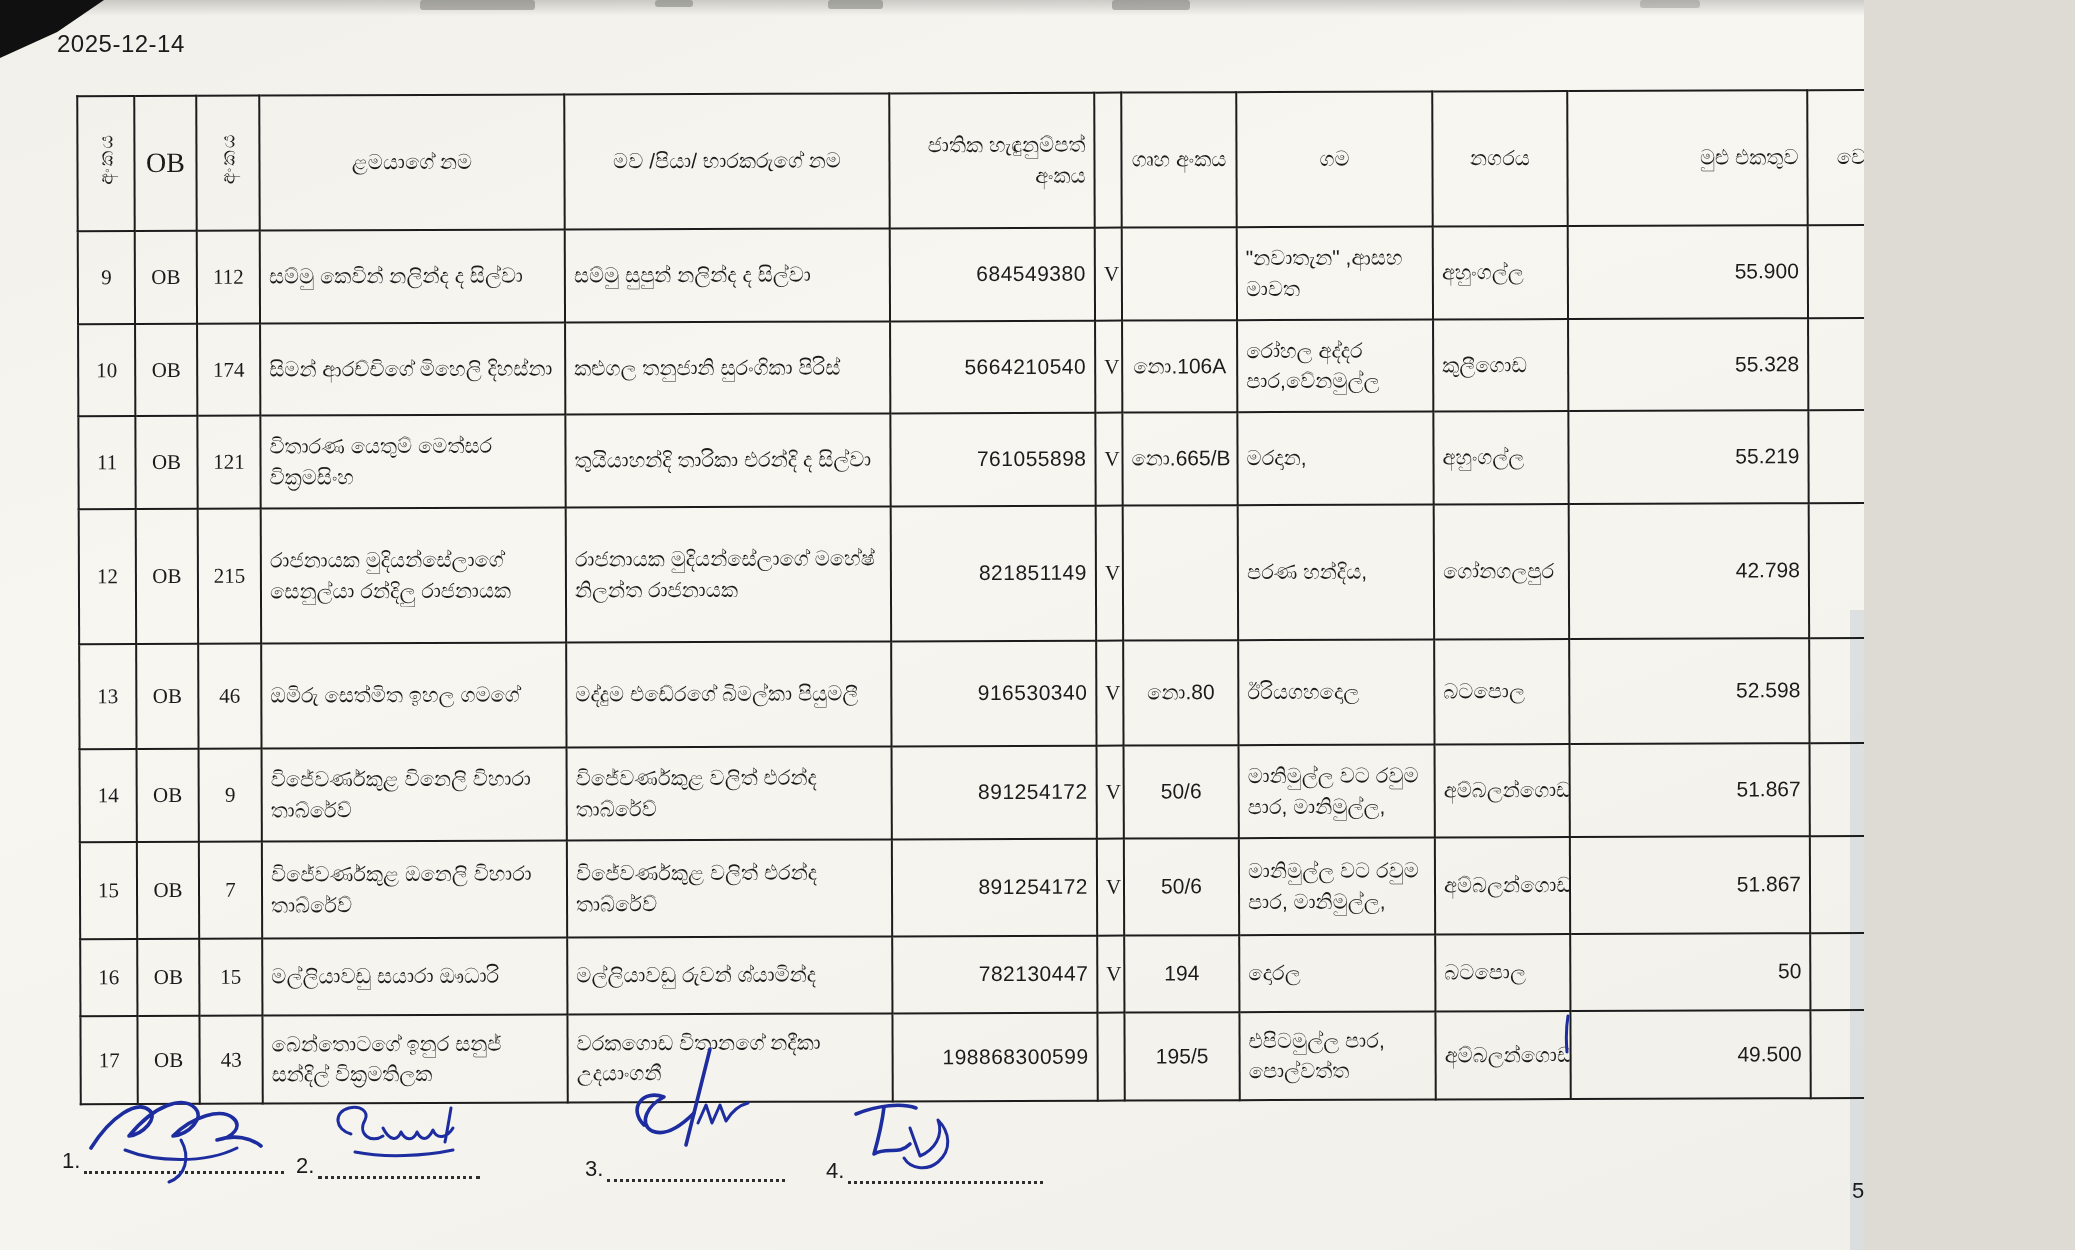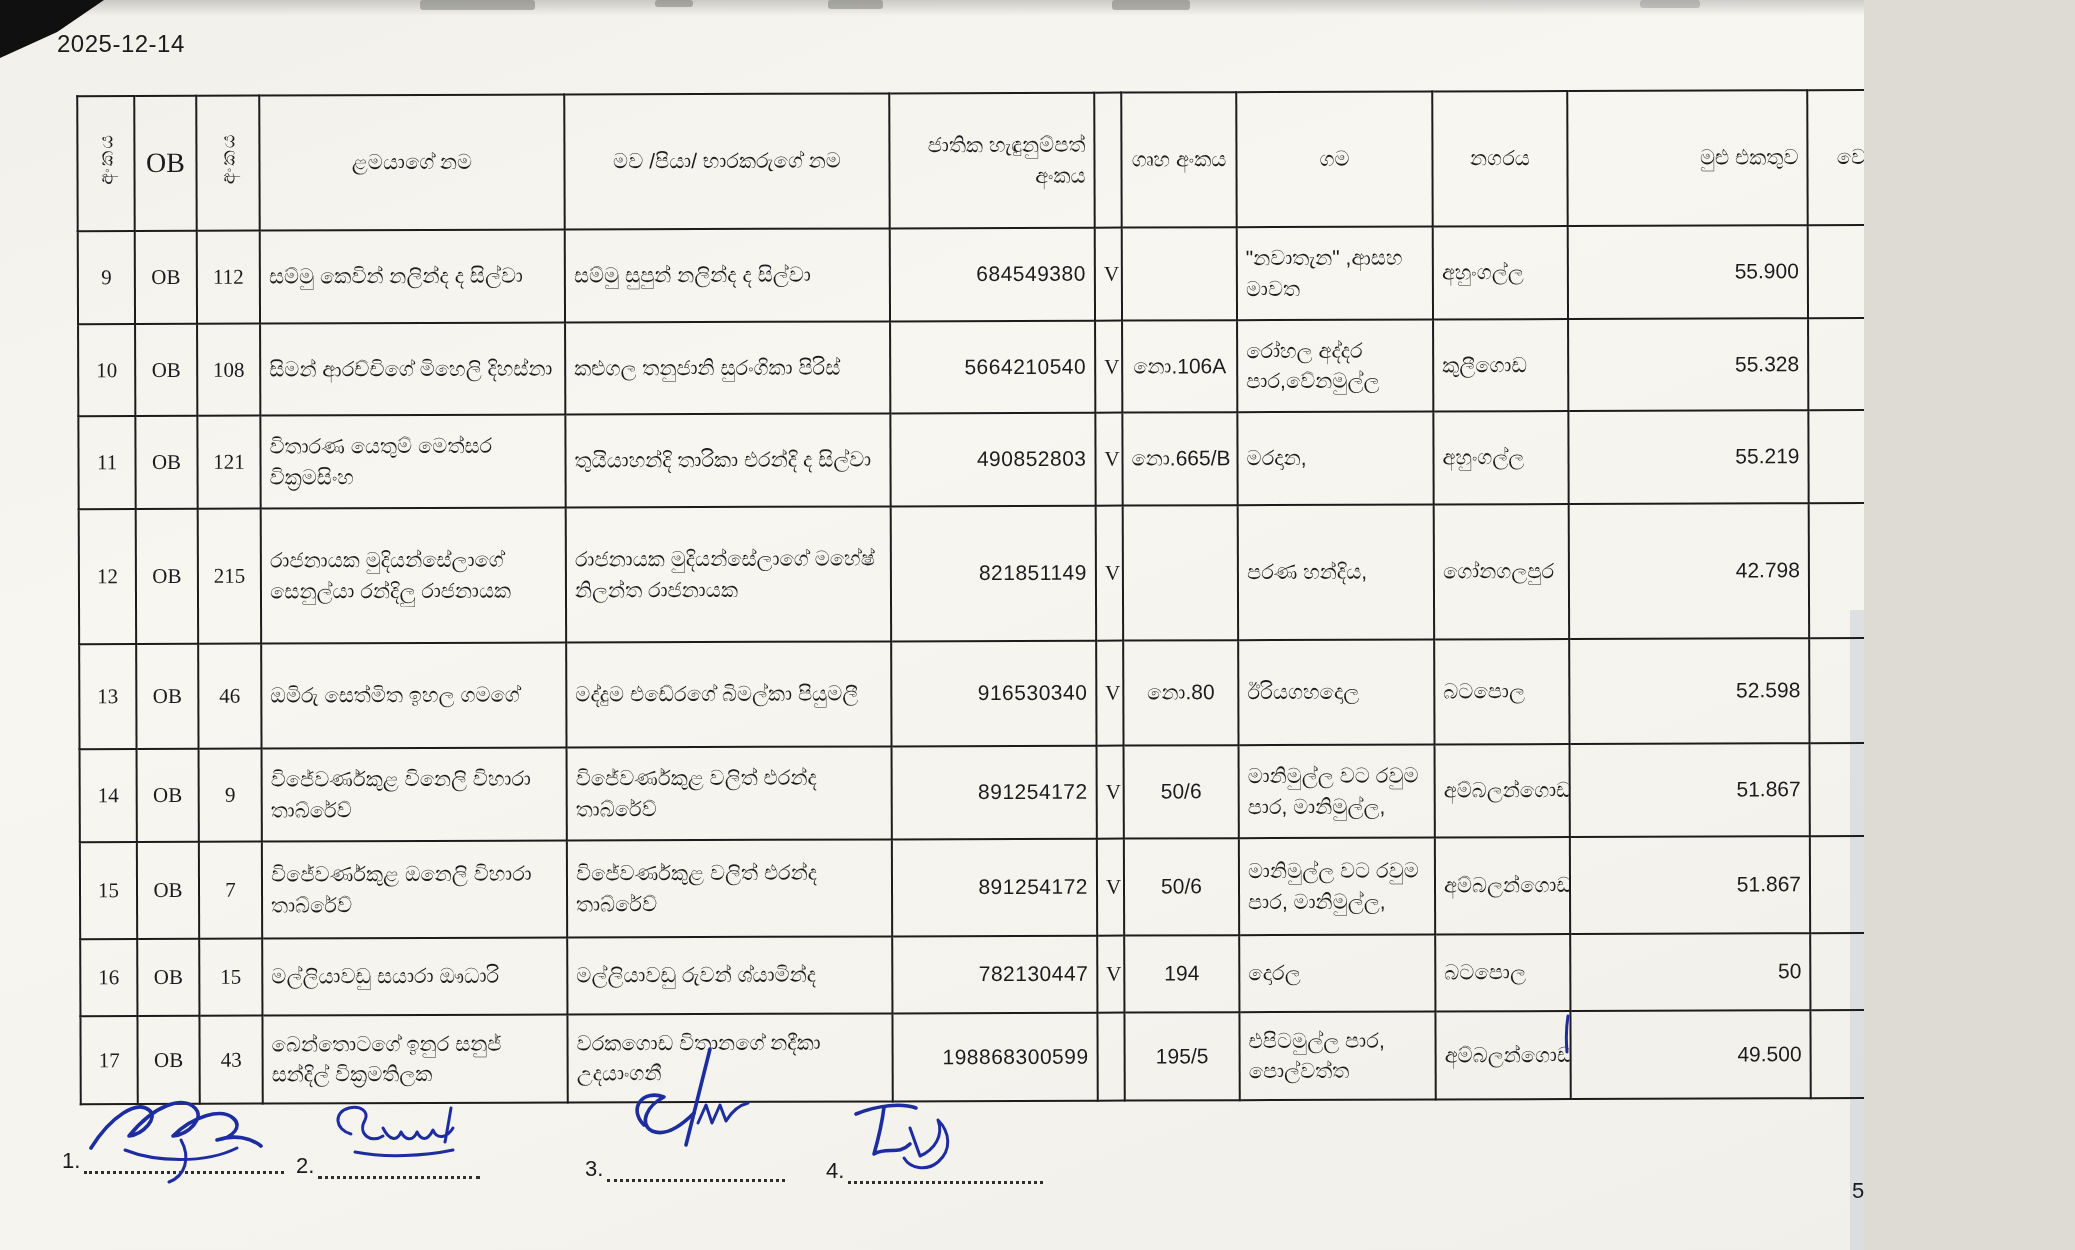--- a/index.html
+++ b/index.html
@@ -109,38 +109,38 @@
             <td class="col-v">V</td>
             <td class="col-house"></td>
             <td class="col-village">"නවාතැන" ,ආසහ මාවත</td>
             <td class="col-town">අහුංගල්ල</td>
             <td class="col-total">55.900</td>
             <td class="col-other"></td>
           </tr>
           <tr>
             <td class="col-no">10</td>
             <td class="col-ob" style="font-family: &quot;Liberation Serif&quot;, serif;">OB</td>
-            <td class="col-num">108</td>
+            <td class="col-num">174</td>
             <td class="col-child">සිමන් ආරච්චිගේ මිහෙලි දිහස්නා</td>
             <td class="col-guardian">කළුගල තනුජානි සුරංගිකා පිරිස්</td>
             <td class="col-nic">5664210540</td>
             <td class="col-v">V</td>
             <td class="col-house">නො.106A</td>
             <td class="col-village">රෝහල අද්දර පාර,වේනමුල්ල</td>
             <td class="col-town">කුලීගොඩ</td>
             <td class="col-total">55.328</td>
             <td class="col-other"></td>
           </tr>
           <tr>
             <td class="col-no">11</td>
             <td class="col-ob" style="font-family: &quot;Liberation Serif&quot;, serif;">OB</td>
             <td class="col-num">121</td>
             <td class="col-child">විතාරණ යෙතුම් මෙත්සර වික්‍රමසිංහ</td>
             <td class="col-guardian">තුයියාහන්දි තාරිකා එරන්දි ද සිල්වා</td>
-            <td class="col-nic">490852803</td>
+            <td class="col-nic">761055898</td>
             <td class="col-v">V</td>
             <td class="col-house">නො.665/B</td>
             <td class="col-village">මරදාන,</td>
             <td class="col-town">අහුංගල්ල</td>
             <td class="col-total">55.219</td>
             <td class="col-other"></td>
           </tr>
           <tr>
             <td class="col-no">12</td>
             <td class="col-ob" style="font-family: &quot;Liberation Serif&quot;, serif;">OB</td>

